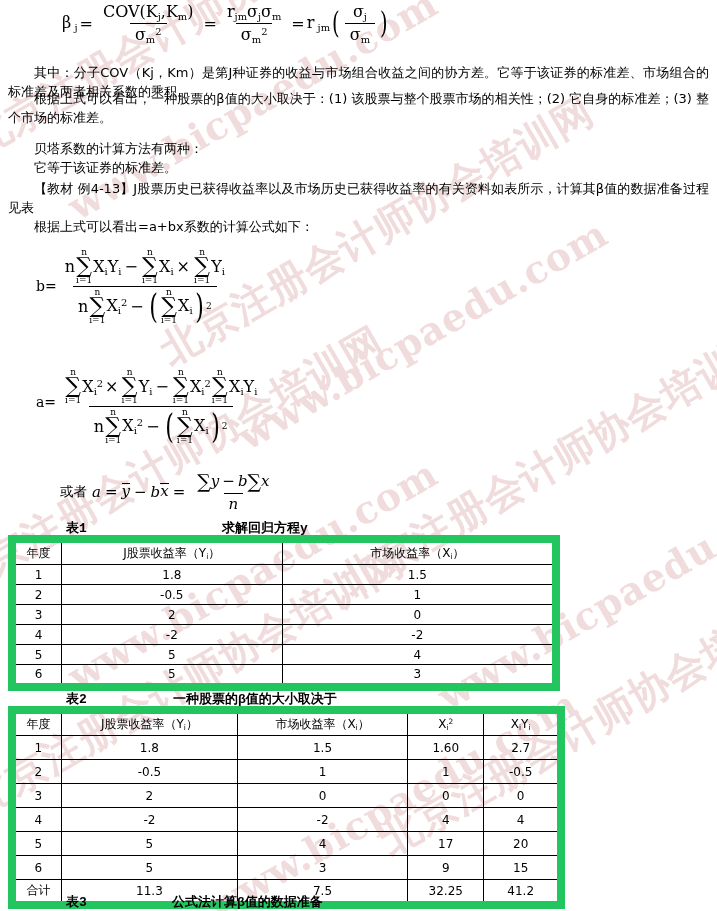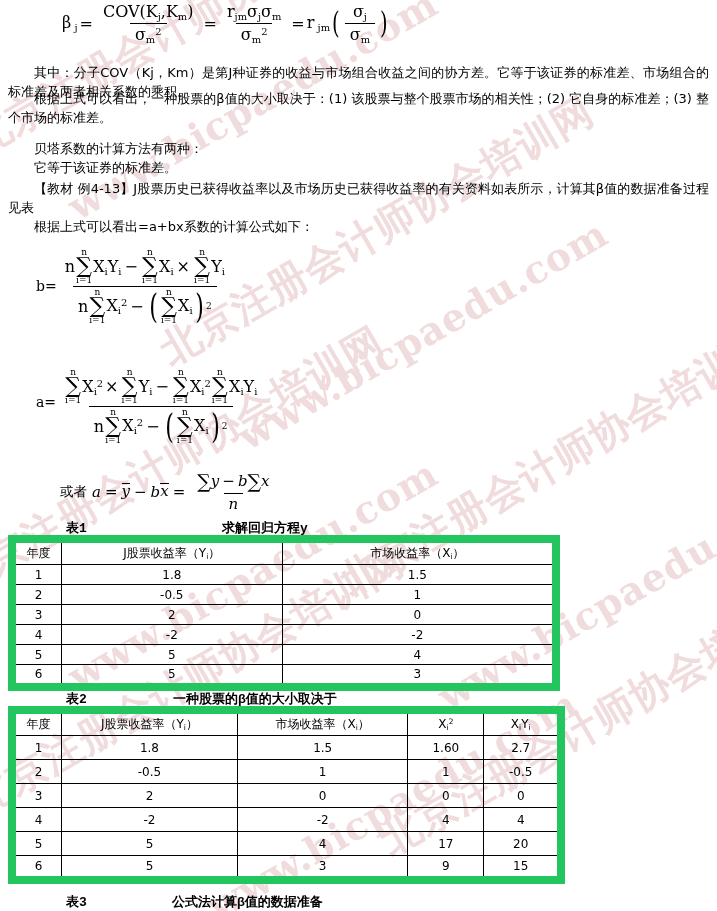--- a/index.html
+++ b/index.html
@@ -425,20 +425,27 @@
             <td>17</td>
             <td>20</td>
           </tr>
           <tr style="height: 24px;">
             <td>6</td>
             <td>5</td>
             <td>3</td>
             <td>9</td>
             <td>15</td>
           </tr>
+          <tr style="height: 24px;">
+            <td>合计</td>
+            <td>11.3</td>
+            <td>7.5</td>
+            <td>32.25</td>
+            <td>41.2</td>
+          </tr>
         </tbody>
     </table>
 
     <div class="tbl-cap" style="left:66px; top:893px;">表3</div>
     <div class="tbl-cap" style="left:172px; top:893px;">公式法计算β值的数据准备</div>
 
   </div>
 </div>
 
 </body></html>

